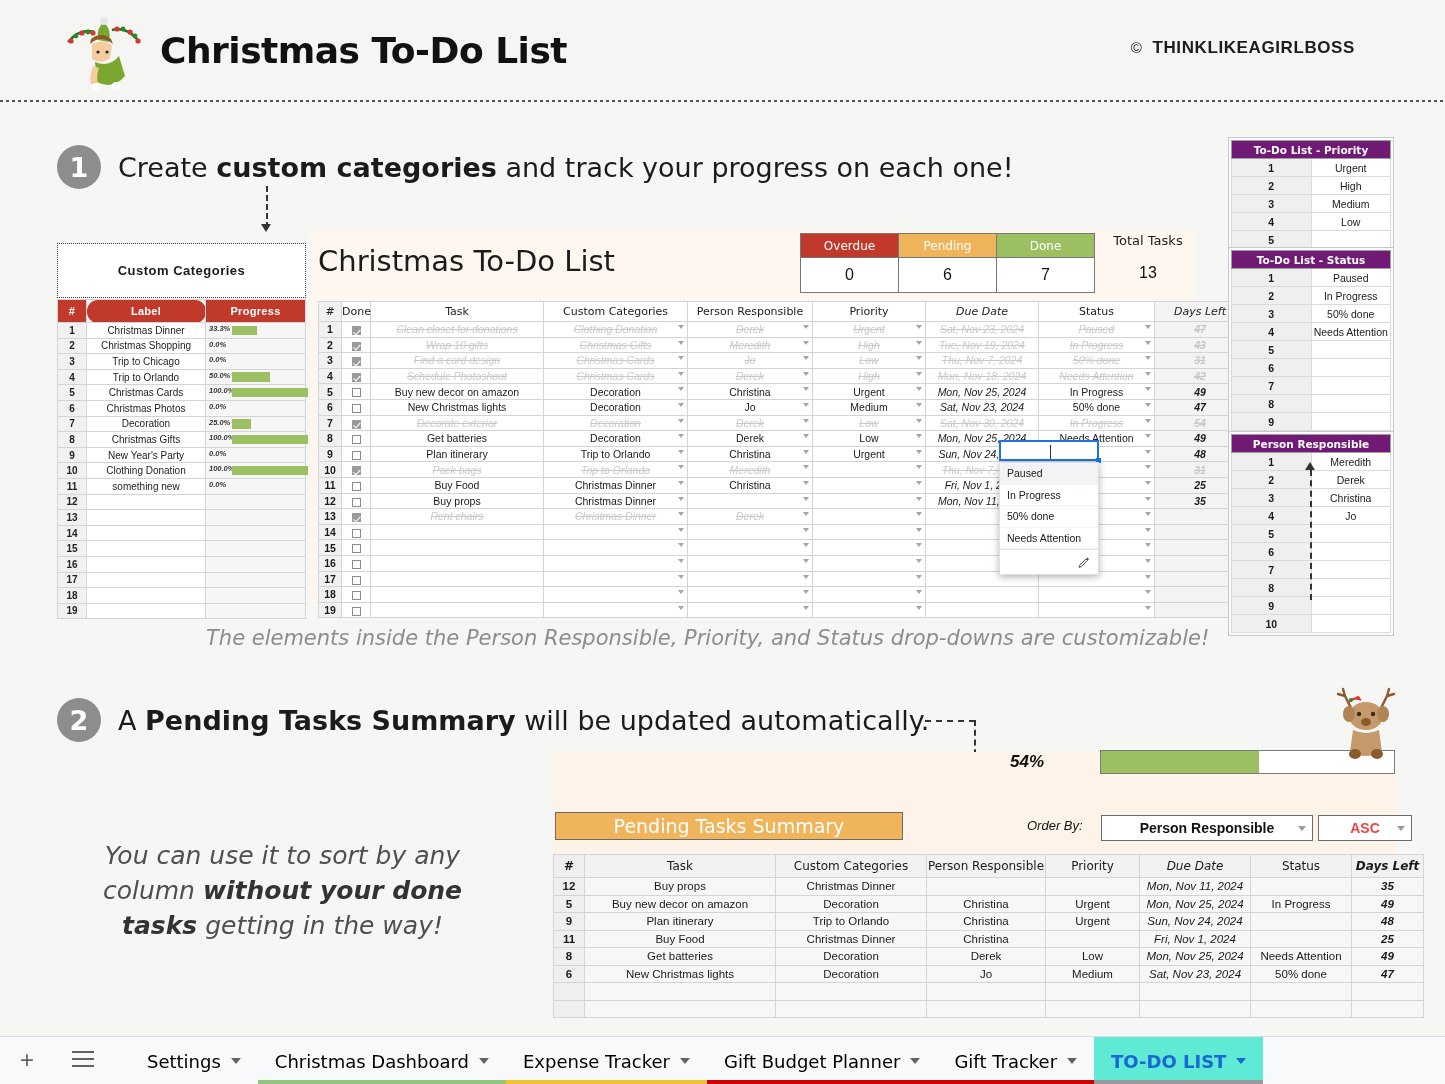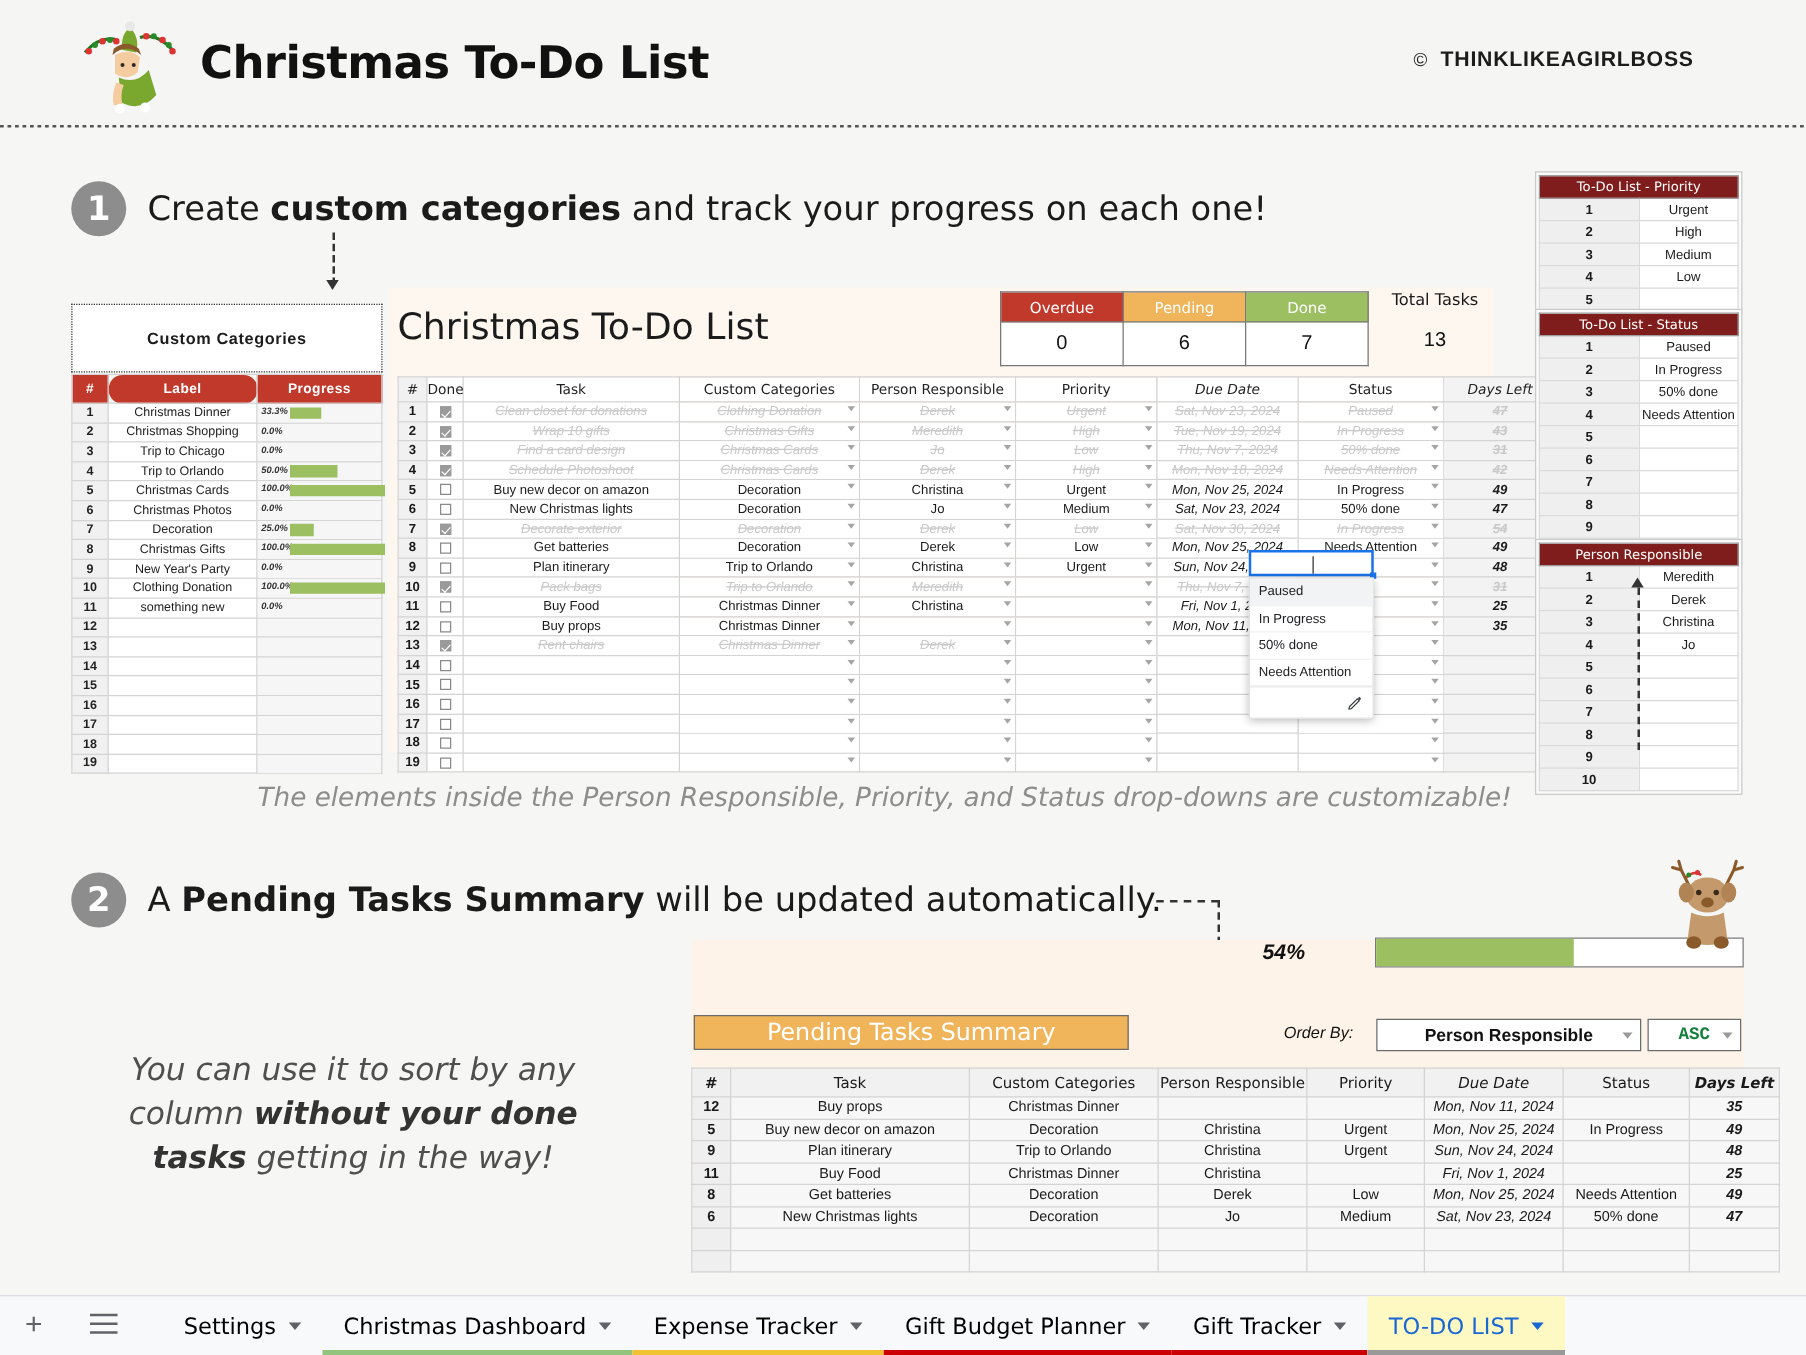--- a/index.html
+++ b/index.html
@@ -97,22 +97,22 @@
      box-shadow:0 2px 7px rgba(0,0,0,0.30);border:1px solid #e0e0e0;box-sizing:border-box;}
   .dd-item{height:20.5px;line-height:20.5px;padding-left:7px;font-size:10.5px;color:#202124;
      border-bottom:1px solid #f1f1f1;}
   .dd-item.hi{background:#f1f3f4;}
   .dd-foot{height:24px;position:relative;border-top:1px solid #e8e8e8;}
   .pencil{position:absolute;right:8px;top:6px;width:12px;height:12px;}
 
   
   .lk{position:absolute;background:#fafafa;border:1px solid #c9c9c9;box-sizing:border-box;padding:2px;}
   .lk table{width:100%;table-layout:fixed;border-collapse:collapse;}
-  .lk .lk-h td{background:#7f1d1d;color:#fff;font-size:10.5px;text-align:center;height:15px;
-     border:1px solid #9e9e9e;font-family:"DejaVu Sans",sans-serif;}
+  .lk .lk-h td{background:#701a75;color:#fff;font-size:10.5px;text-align:center;height:15px;
+     border:1px solid #9e9e9e;font-family:"DejaVu Sans",sans-serif;font-weight:bold;}
   .lk td{border:1px solid #dadada;height:15px;font-size:10.5px;text-align:center;background:#fff;color:#1a1a1a;}
   .lk .lk-n{width:22px;background:#efefef;font-weight:bold;}
 
   
   .caption{position:absolute;font-style:italic;color:#8d8d8d;font-size:21px;white-space:nowrap;
      font-family:"DejaVu Sans",sans-serif;}
 
   
   .note{position:absolute;left:95px;top:838px;width:375px;text-align:center;font-style:italic;
      font-size:25px;line-height:35px;color:#4f4f4f;font-family:"DejaVu Sans",sans-serif;}
@@ -125,22 +125,22 @@
      display:flex;align-items:center;justify-content:center;font-family:"DejaVu Sans",sans-serif;}
   .pct-lbl{position:absolute;left:1010px;top:752px;font-size:17px;font-weight:bold;font-style:italic;color:#111;}
   .progwrap{position:absolute;left:1100px;top:750px;width:295px;height:24px;border:1px solid #7a7a7a;
      background:#fff;box-sizing:border-box;}
   .progfill{height:100%;background:#9cbf62;}
   .orderby{position:absolute;left:1027px;top:818px;font-size:13px;font-style:italic;color:#111;}
   .ob-sel{position:absolute;left:1101px;top:815px;width:212px;height:26px;background:#fff;border:1px solid #6b6b6b;
      box-sizing:border-box;display:flex;align-items:center;justify-content:center;font-size:14px;color:#111;font-weight:bold;}
   .ob-sel .caret2,.asc .caret2{position:absolute;right:6px;top:10px;width:0;height:0;
      border-left:4px solid transparent;border-right:4px solid transparent;border-top:5px solid #9a9a9a;}
-  .asc{position:absolute;left:1318px;top:815px;width:75px;height:26px;background:#fff;border:1px solid #6b6b6b;
-     box-sizing:border-box;display:flex;align-items:center;justify-content:center;font-size:14px;color:#15803d;font-weight:bold;font-family:Liberation Mono, monospace;}
+  .asc{position:absolute;left:1318px;top:815px;width:94px;height:26px;background:#fff;border:1px solid #6b6b6b;
+     box-sizing:border-box;display:flex;align-items:center;justify-content:center;font-size:14px;color:#ef4444;font-weight:bold;}
   .pend-table{position:absolute;left:553px;top:854px;width:842px;}
   .pend-table table{width:842px;table-layout:fixed;border-collapse:collapse;}
   .pt-head td{background:#f1f1f1;border:1px solid #cfcfcf;border-bottom:2px solid #8f8f8f;height:22px;
      font-size:12px;text-align:center;color:#1a1a1a;font-family:"DejaVu Sans",sans-serif;}
   .pt-row td{border:1px solid #e6e6e6;height:16.5px;font-size:11.5px;text-align:center;background:#f7f7f7;color:#1a1a1a;}
   .pt-n{width:30px;font-weight:bold;background:#efefef !important;}
   .pt-task{width:190px;}
   .pt-cat{width:150px;}
   .pt-per{width:118px;}
   .pt-pri{width:93px;}
@@ -161,21 +161,21 @@
      border-top:1px solid #dadce0;}
   .tb-plus{position:absolute;left:20px;top:12px;font-size:24px;color:#5f6368;line-height:22px;}
   .tb-menu{position:absolute;left:72px;top:14px;width:22px;height:16px;}
   .tb-menu i{display:block;height:2px;background:#5f6368;margin-bottom:5px;}
   .tabs{position:absolute;left:130px;top:0;height:48px;display:flex;align-items:stretch;}
   .tab{position:relative;display:flex;align-items:center;padding:0 17px;font-size:18px;color:#000000;
      font-family:"DejaVu Sans",sans-serif;white-space:nowrap;}
   .tab .tcaret{margin-left:10px;width:0;height:0;border-left:5px solid transparent;
      border-right:5px solid transparent;border-top:6px solid #5f6368;}
   .tab .bar{position:absolute;left:0;right:0;bottom:0;height:5px;}
-  .tab.active{background:#fef9c3;color:#1967d2;font-weight:normal;}
+  .tab.active{background:#5eead4;color:#1967d2;font-weight:bold;}
   .tab.active .tcaret{border-top-color:#1967d2;}
 
   
   .reindeer{position:absolute;left:1327px;top:686px;width:78px;height:78px;}
 </style>
 </head>
 <body>
 
 <div class="page">
 

